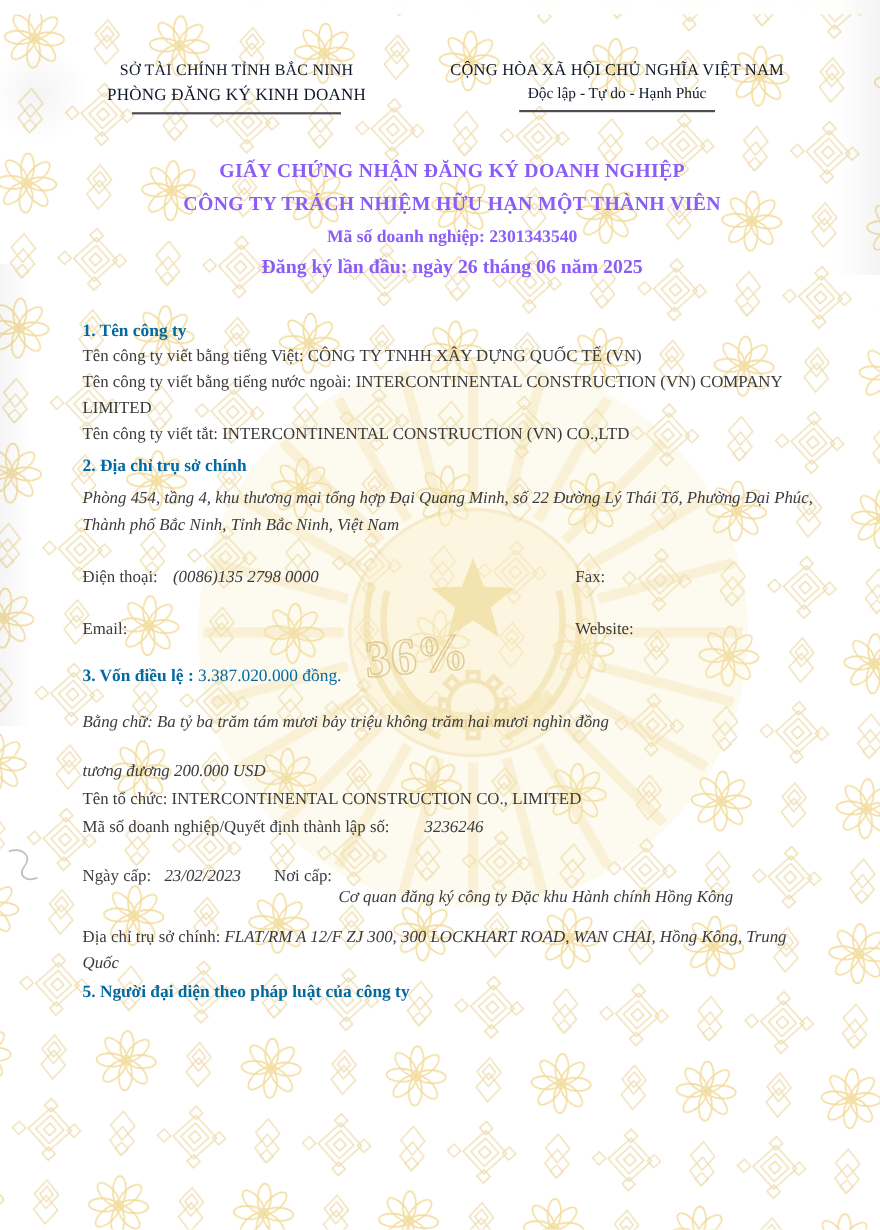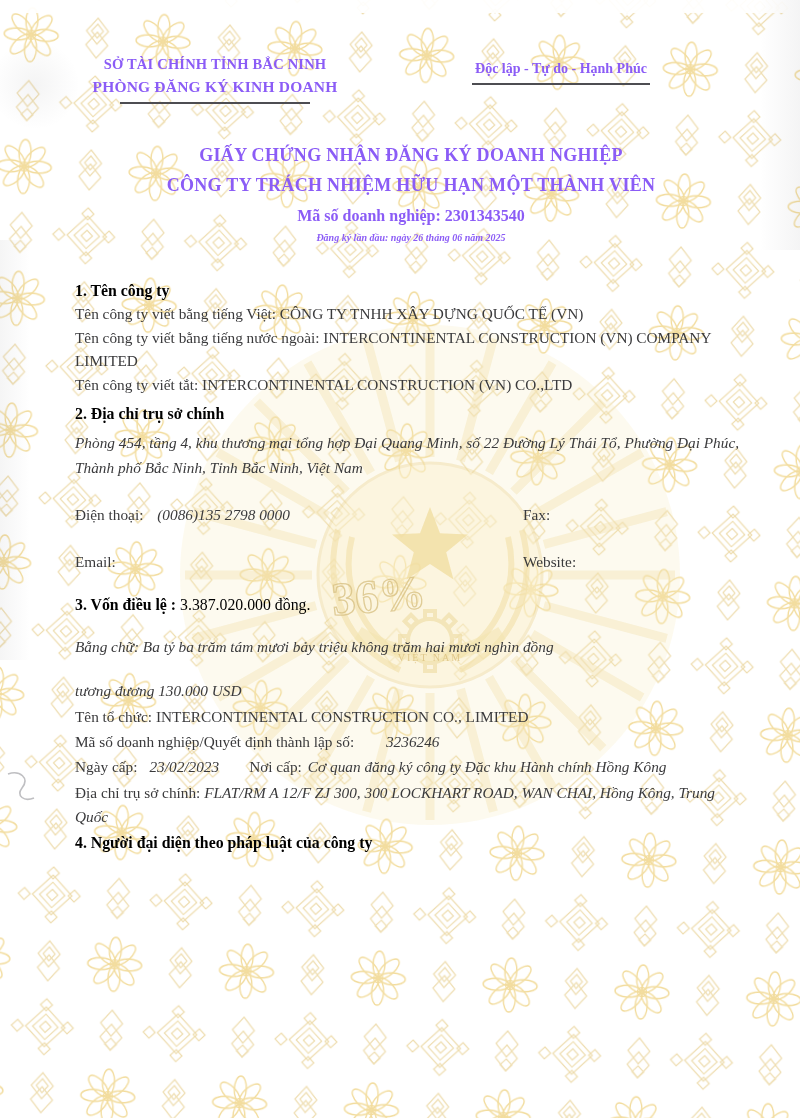--- a/index.html
+++ b/index.html
@@ -13,55 +13,55 @@
   .top-strip{position:absolute;top:0;left:0;width:800px;height:13px;background:rgba(255,255,255,0.92);}
   .smudge{position:absolute;pointer-events:none;}
   .smudge1{left:-20px;top:240px;width:50px;height:420px;background:linear-gradient(90deg,rgba(90,90,95,0.10),rgba(90,90,95,0));}
   .smudge2{left:760px;top:-10px;width:40px;height:260px;background:linear-gradient(270deg,rgba(120,120,125,0.08),rgba(120,120,125,0));}
   .smudge3{left:-10px;top:40px;width:90px;height:90px;background:radial-gradient(rgba(100,100,105,0.07),rgba(100,100,105,0) 70%);}
 
   .content{position:absolute;left:75px;top:56px;width:672px;}
 
   
   .hdr{display:flex;justify-content:space-between;align-items:flex-start;}
-  .hdr-col{text-align:center;font-weight:bold;color:#8b5cf6;}
+  .hdr-col{text-align:center;font-weight:normal;color:#0f172a;}
   .hdr-left{width:280px;}
   .hdr-right{width:372px;}
   .hdr-l1{font-size:14.5px;letter-spacing:0.2px;}
   .hdr-l2{font-size:15.5px;margin-top:5px;letter-spacing:0.2px;}
   .hdr-r1{font-size:15px;letter-spacing:0.2px;}
   .hdr-r2{font-size:14px;margin-top:5px;}
   .rule{height:2px;background:#4d4d52;margin:6px auto 0 auto;}
   .rule-left{width:190px;}
   .rule-right{width:178px;}
 
   
   .title-block{text-align:center;margin-top:36px;color:#8b5cf6;}
   .title-l{font-size:18px;font-weight:bold;line-height:30px;letter-spacing:0.3px;}
   .tax-line{font-size:16px;font-weight:bold;margin-top:7px;}
-  .reg-line{font-size:10px;font-weight:bold;font-style:italic;margin-top:7px;}
+  .reg-line{font-size:18px;font-weight:bold;margin-top:7px;}
 
   
-  .sec-h{font-size:15.8px;font-weight:bold;color:#000000;line-height:23px;}
+  .sec-h{font-size:15.8px;font-weight:bold;color:#0369a1;line-height:23px;}
   .p{font-size:15.3px;line-height:23.5px;margin:0;}
   .it{font-style:italic;}
   .s1-h{margin-top:36px;}
   .s2-h{margin-top:6px;}
   .addr{margin-top:6px;line-height:24.5px;}
   .row{position:relative;margin-top:23px;}
   .col2{position:absolute;left:448px;top:0;}
   .s3-h{margin-top:20px;}
   .inwords{line-height:27px;margin-top:17px;}
   .s4-h{margin-top:10px;}
   .s4row{line-height:25px;}
   .flexrow{display:flex;align-items:center;line-height:25px;margin-top:0;}
   .lbl{white-space:nowrap;}
   .gap1{width:12px;flex:none;}
   .gap2{width:30px;flex:none;}
-  .noicap-val{flex:1;}
+  .noicap-val{flex:1;margin-top:39px;}
   .s5-h{margin-top:3px;}
 
   .pen-mark{position:absolute;left:4px;top:768px;}
 </style>
 </head>
 <body>
 
 <svg class="pattern-layer" width="800" height="1118" xmlns="http://www.w3.org/2000/svg">
   <defs>
     <pattern id="tile" width="132" height="132" patternUnits="userSpaceOnUse" patternTransform="rotate(3)">
@@ -173,20 +173,21 @@
 
 <div class="content">
 
   <div class="hdr">
     <div class="hdr-col hdr-left">
       <div class="hdr-l1">SỞ TÀI CHÍNH TỈNH BẮC NINH</div>
       <div class="hdr-l2">PHÒNG ĐĂNG KÝ KINH DOANH</div>
       <div class="rule rule-left"></div>
     </div>
     <div class="hdr-col hdr-right">
+      <div class="hdr-r1">CỘNG HÒA XÃ HỘI CHỦ NGHĨA VIỆT NAM</div>
       <div class="hdr-r2">Độc lập - Tự do - Hạnh Phúc</div>
       <div class="rule rule-right"></div>
     </div>
   </div>
 
   <div class="title-block">
     <div class="title-l">GIẤY CHỨNG NHẬN ĐĂNG KÝ DOANH NGHIỆP</div>
     <div class="title-l">CÔNG TY TRÁCH NHIỆM HỮU HẠN MỘT THÀNH VIÊN</div>
     <div class="tax-line">Mã số doanh nghiệp: 2301343540</div>
     <div class="reg-line">Đăng ký lần đầu: ngày 26 tháng 06 năm 2025</div>
@@ -204,30 +205,30 @@
     <span class="it" style="margin-left:10px">(0086)135 2798 0000</span>
     <span class="col2">Fax:</span>
   </div>
   <div class="row p">
     <span>Email:</span>
     <span class="col2">Website:</span>
   </div>
 
   <div class="sec-h s3-h"><span>3. Vốn điều lệ :</span> <span style="font-weight:normal">3.387.020.000 đồng.</span></div>
   <p class="p it inwords">Bằng chữ: Ba tỷ ba trăm tám mươi bảy triệu không trăm hai mươi nghìn đồng</p>
-  <p class="p it inwords">tương đương 130.000 USD</p>
+  <p class="p it inwords">tương đương 200.000 USD</p>
 
   <p class="p s4row"><span>Tên tổ chức:</span> <span>INTERCONTINENTAL CONSTRUCTION CO., LIMITED</span></p>
   <p class="p s4row"><span>Mã số doanh nghiệp/Quyết định thành lập số:</span> <span class="it" style="margin-left:28px">3236246</span></p>
   <div class="p flexrow">
     <span class="lbl">Ngày cấp:</span>
     <span class="gap1"></span>
     <span class="it lbl">23/02/2023</span>
     <span class="gap2"></span>
     <span class="lbl">Nơi cấp:</span>
     <span class="gap1" style="width:6px"></span>
     <span class="it noicap-val">Cơ quan đăng ký công ty Đặc khu Hành chính Hồng Kông</span>
   </div>
-  <p class="p" style="line-height:23.5px;margin-top:2px"><span>Địa chỉ trụ sở chính:</span> <span class="it">FLAT/RM A 12/F ZJ 300, 300 LOCKHART ROAD, WAN CHAI, Hồng Kông, Trung Quốc</span></p>
-
-  <div class="sec-h s5-h">4. Người đại diện theo pháp luật của công ty</div>
+  <p class="p" style="line-height:23.5px;margin-top:12px"><span>Địa chỉ trụ sở chính:</span> <span class="it">FLAT/RM A 12/F ZJ 300, 300 LOCKHART ROAD, WAN CHAI, Hồng Kông, Trung Quốc</span></p>
+
+  <div class="sec-h s5-h">5. Người đại diện theo pháp luật của công ty</div>
 
 </div>
 
 </body></html>

